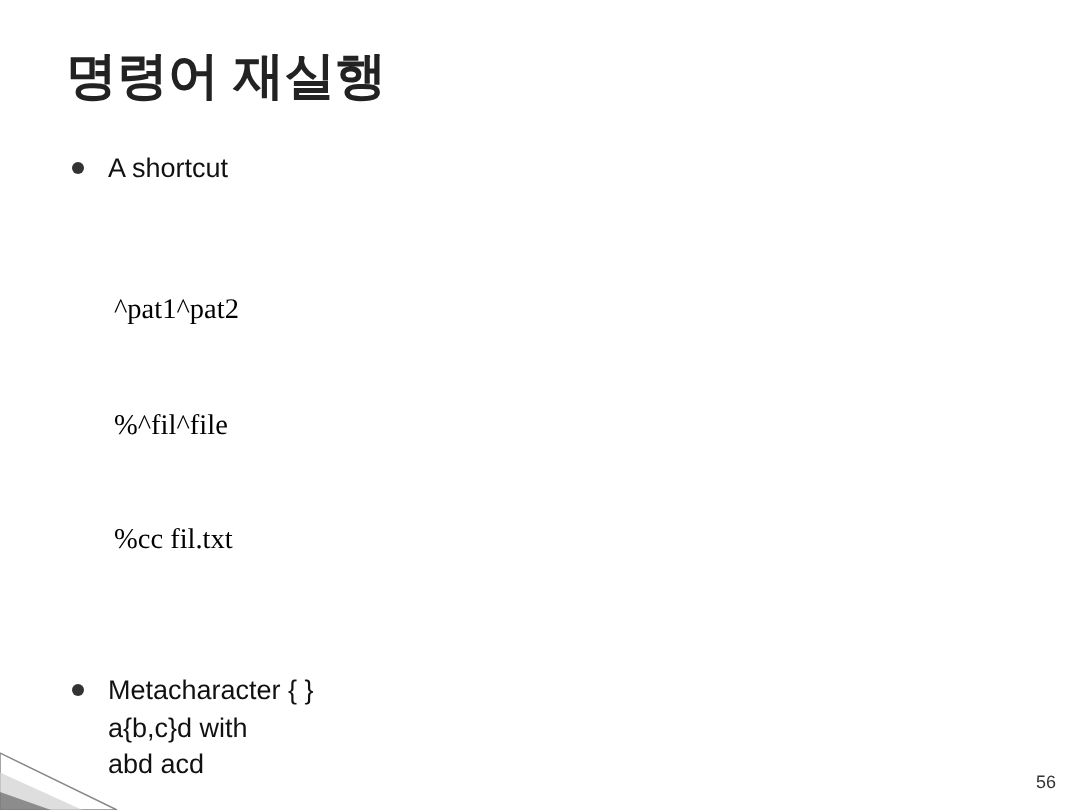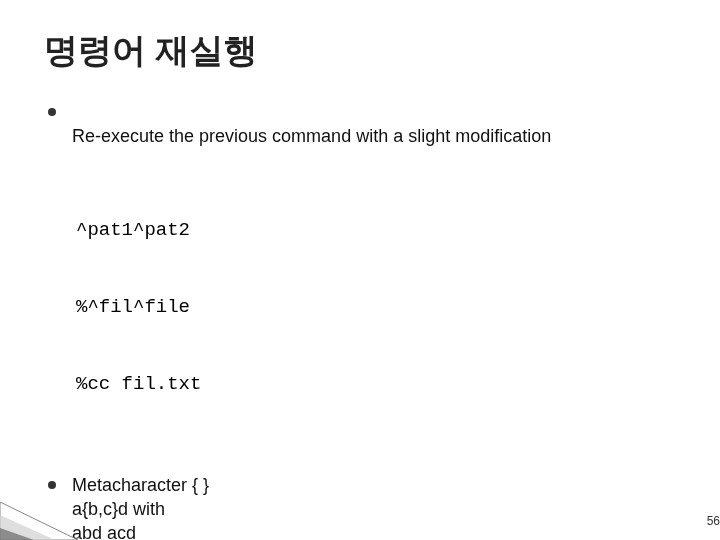--- a/index.html
+++ b/index.html
@@ -40,33 +40,33 @@
   .bullet-dot {
     position: absolute;
     left: 0;
     top: 8px;
     width: 8px;
     height: 8px;
     border-radius: 50%;
     background: #333;
   }
   .codeblock {
-    font-family: Liberation Mono, monospace;
+    font-family: Liberation Serif, serif;
     font-size: 19px;
     line-height: 1.35;
     color: #000;
     margin: 18px 0 24px 28px;
     white-space: pre;
   }
   .code-line {
     display: block;
   }
   .page-number {
     position: absolute;
-    right: 0;
+    right: 16px;
     bottom: 12px;
     font-size: 12px;
     color: #333;
   }
   
   .deco {
     position: absolute;
     left: 0;
     bottom: 0;
     width: 110px;
@@ -79,22 +79,21 @@
 <body>
 
 <div class="slide">
 
   <div class="title">명령어 재실행</div>
 
   <div class="content">
 
     <div class="item">
       <span class="bullet-dot"></span>
-      <br>
-      <span>Re-execute the previous command with a slight modification</span>
+      <span>A shortcut</span><br>
     </div>
 
     <div class="codeblock">
       <span class="code-line">^pat1^pat2</span>
       <span class="code-line">%^fil^file</span>
       <span class="code-line">%cc fil.txt</span>
     </div>
 
     <div class="item">
       <span class="bullet-dot"></span>

